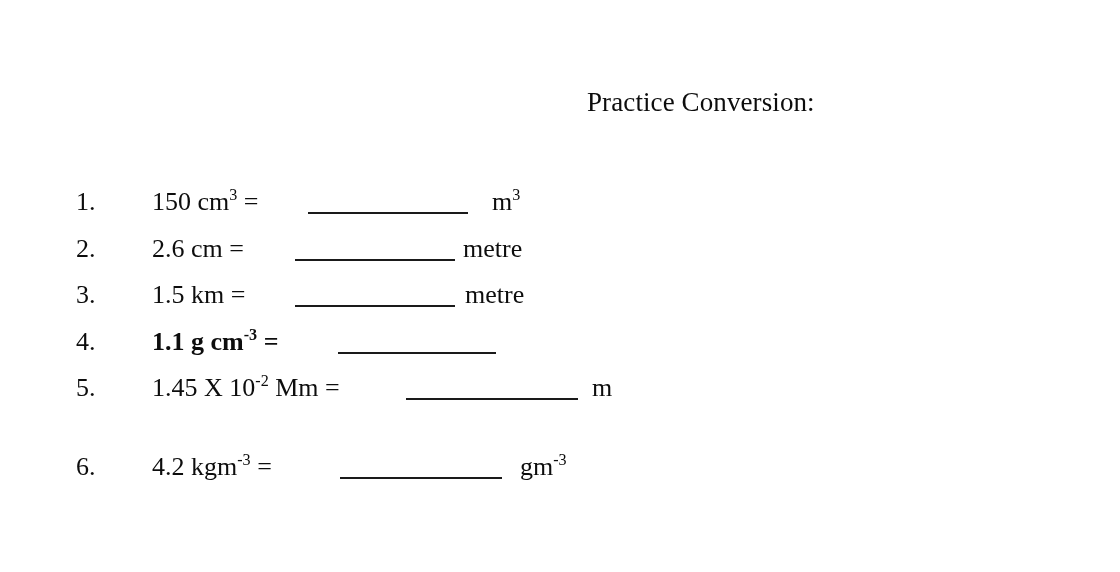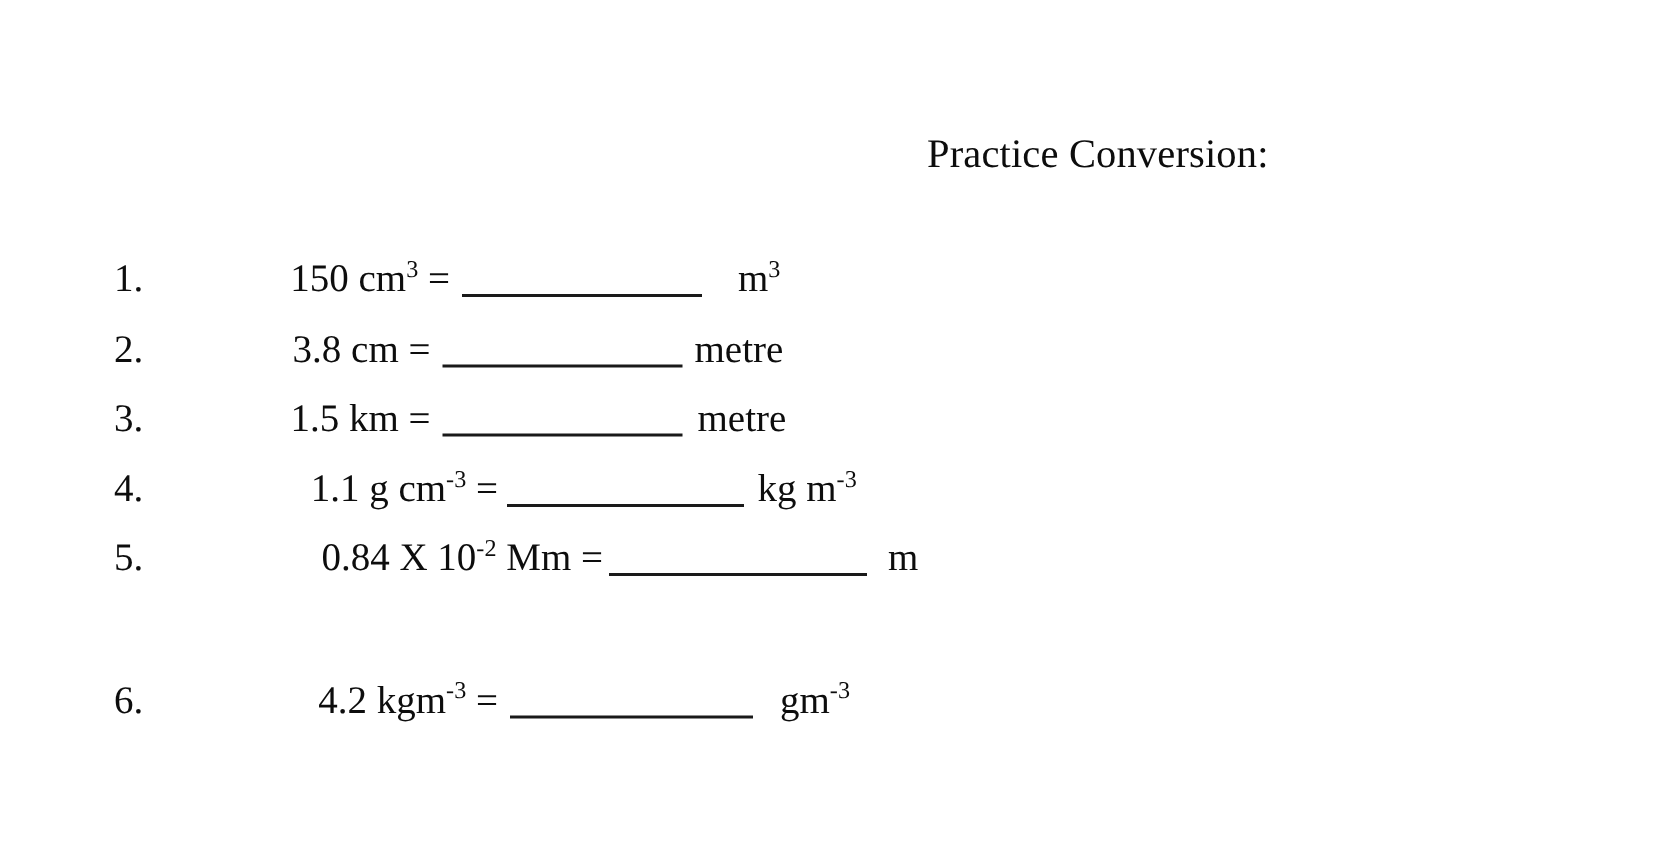--- a/index.html
+++ b/index.html
@@ -18,21 +18,21 @@
 
   .page {
     position: relative;
     width: 1120px;
     height: 572px;
     background: #ffffff;
   }
 
   .doc-title {
     position: absolute;
-    left: 618px;
+    left: 587px;
     top: 86px;
     font-size: 27px;
     line-height: 32px;
     letter-spacing: 0.1px;
     white-space: nowrap;
     color: #0d0d0d;
   }
 
   .problem-list {
     position: absolute;
@@ -58,21 +58,22 @@
   }
 
   .row-expr {
     display: flex;
     align-items: baseline;
     white-space: nowrap;
   }
 
   .expr-lhs {
     display: inline-block;
-    text-align: right;
+    text-align: left;
+    margin-top: 16px;
   }
 
   .eq-sign {
     display: inline-block;
   }
 
   .blank-line {
     display: inline-block;
     border-bottom: 2px solid #1a1a1a;
     height: 0.86em;
@@ -97,21 +98,21 @@
   .r1 .expr-rhs { margin-left: 24px; }
 
   .r2 .expr-lhs { width: 135px; }
   .r2 .blank-line { width: 160px; margin-left: 8px; }
   .r2 .expr-rhs { margin-left: 8px; }
 
   .r3 .expr-lhs { width: 135px; }
   .r3 .blank-line { width: 160px; margin-left: 8px; }
   .r3 .expr-rhs { margin-left: 10px; }
 
-  .r4 .expr-lhs { width: 180px; }
+  .r4 .expr-lhs { width: 180px; font-weight: bold; }
   .r4 .blank-line { width: 158px; margin-left: 6px; }
   .r4 .expr-rhs { margin-left: 9px; }
 
   .r5 .expr-lhs { width: 250px; }
   .r5 .blank-line { width: 172px; margin-left: 4px; }
   .r5 .expr-rhs { margin-left: 14px; }
 
   .r6 .expr-lhs { width: 180px; }
   .r6 .blank-line { width: 162px; margin-left: 8px; }
   .r6 .expr-rhs { margin-left: 18px; margin-top: 48px; }
@@ -130,48 +131,47 @@
       <span class="row-expr">
         <span class="expr-lhs"><span>150 cm</span><sup>3</sup> <span class="eq-sign">=</span></span>
         <span class="blank-line"></span>
         <span class="expr-rhs"><span>m</span><sup>3</sup></span>
       </span>
     </div>
 
     <div class="problem-row r2">
       <span class="row-number">2.</span>
       <span class="row-expr">
-        <span class="expr-lhs"><span>3.8 cm</span><sup></sup> <span class="eq-sign">=</span></span>
+        <span class="expr-lhs"><span>2.6 cm</span><sup></sup> <span class="eq-sign">=</span></span>
         <span class="blank-line"></span>
         <span class="expr-rhs"><span>metre</span><sup></sup></span>
       </span>
     </div>
 
     <div class="problem-row r3">
       <span class="row-number">3.</span>
       <span class="row-expr">
         <span class="expr-lhs"><span>1.5 km</span><sup></sup> <span class="eq-sign">=</span></span>
         <span class="blank-line"></span>
         <span class="expr-rhs"><span>metre</span><sup></sup></span>
       </span>
     </div>
 
     <div class="problem-row r4">
       <span class="row-number">4.</span>
       <span class="row-expr">
         <span class="expr-lhs"><span>1.1 g cm</span><sup>-3</sup> <span class="eq-sign">=</span></span>
         <span class="blank-line"></span>
-        <span class="expr-rhs"><span>kg m</span><sup>-3</sup></span>
       </span>
     </div>
 
     <div class="problem-row r5">
       <span class="row-number">5.</span>
       <span class="row-expr">
-        <span class="expr-lhs"><span>0.84 X 10</span><sup>-2</sup><span> Mm</span> <span class="eq-sign">=</span></span>
+        <span class="expr-lhs"><span>1.45 X 10</span><sup>-2</sup><span> Mm</span> <span class="eq-sign">=</span></span>
         <span class="blank-line"></span>
         <span class="expr-rhs"><span>m</span><sup></sup></span>
       </span>
     </div>
 
     <div class="problem-row r6">
       <span class="row-number">6.</span>
       <span class="row-expr">
         <span class="expr-lhs"><span>4.2 kgm</span><sup>-3</sup> <span class="eq-sign">=</span></span>
         <span class="blank-line"></span>

